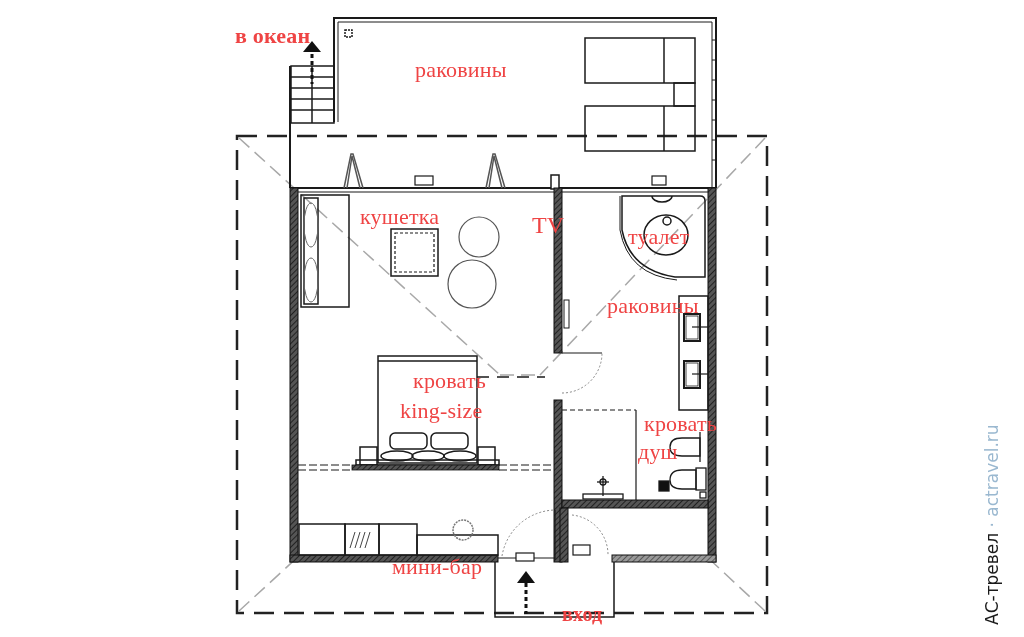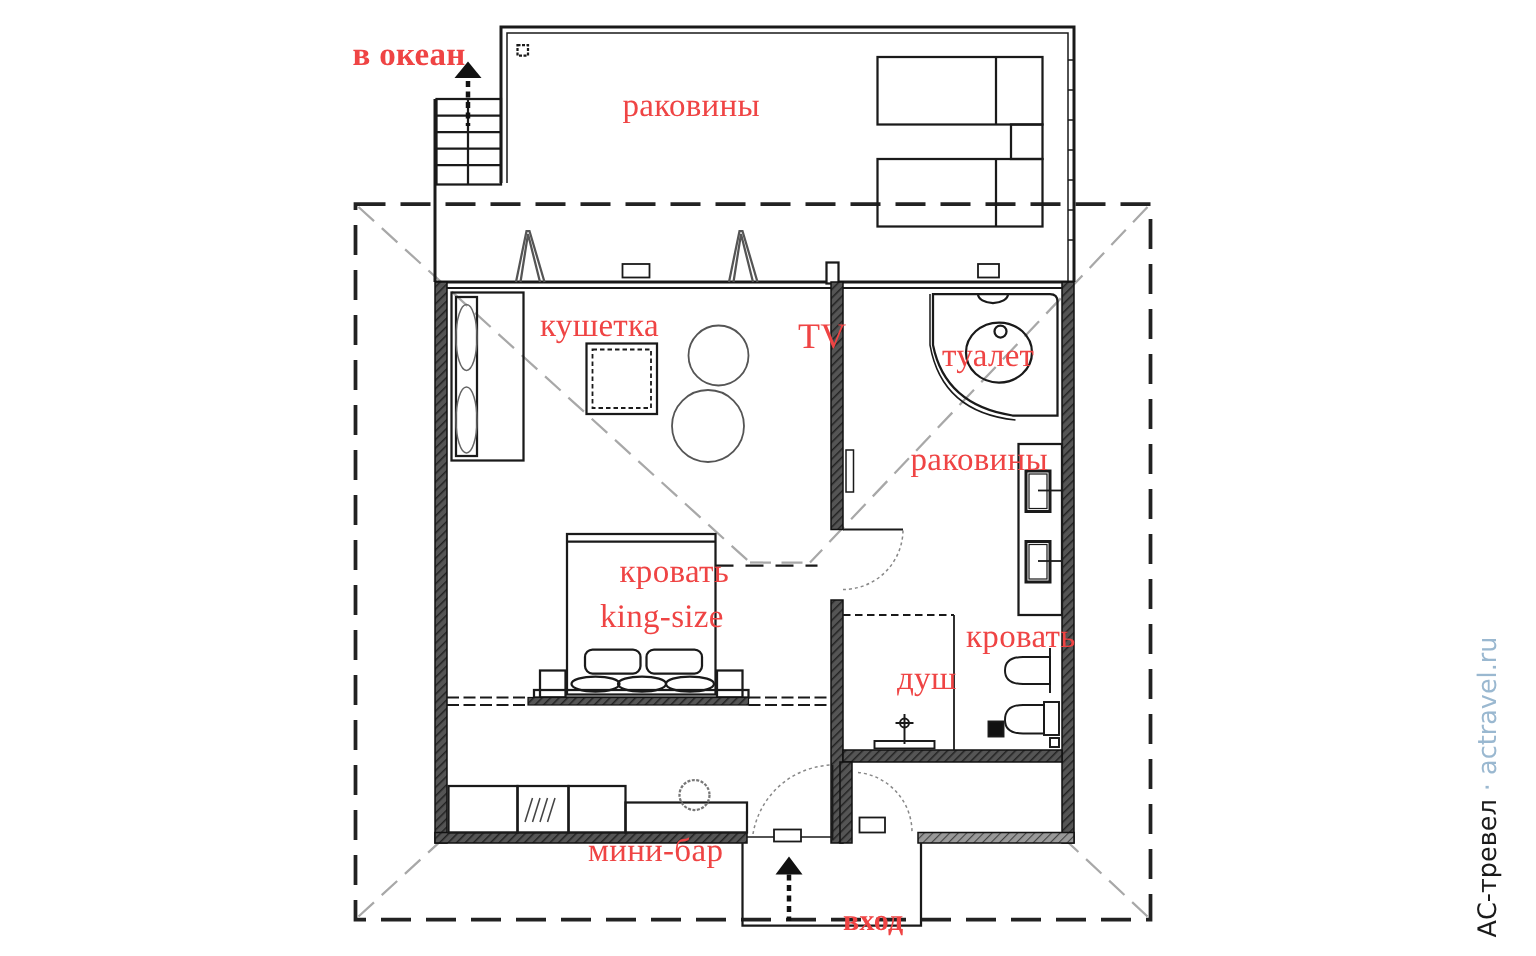--- a/index.html
+++ b/index.html
@@ -229,19 +229,19 @@
 
 <div class="lbl bold big" style="left:211px; top:25px;">в океан</div>
 <div class="lbl big" style="left:391px; top:59px;">раковины</div>
 <div class="lbl big" style="left:336px; top:206px;">кушетка</div>
 <div class="lbl big" style="left:508px; top:213px; font-size:24px;">TV</div>
 <div class="lbl big" style="left:604px; top:226px;">туалет</div>
 <div class="lbl big" style="left:583px; top:295px;">раковины</div>
 <div class="lbl big" style="left:389px; top:370px;">кровать</div>
 <div class="lbl big" style="left:376px; top:400px;">king-size</div>
 <div class="lbl big" style="left:620px; top:413px;">кровать</div>
-<div class="lbl big" style="left:574px; top:441px;">душ</div>
+<div class="lbl big" style="left:614px; top:441px;">душ</div>
 <div class="lbl big" style="left:368px; top:556px;">мини-бар</div>
 <div class="lbl bold" style="left:538px; top:604px;">вход</div>
 
 <div class="watermark">
   <span class="brand">АС-тревел</span><span class="sep"> · </span><span class="site">actravel.ru</span>
 </div>
 
 </body></html>

